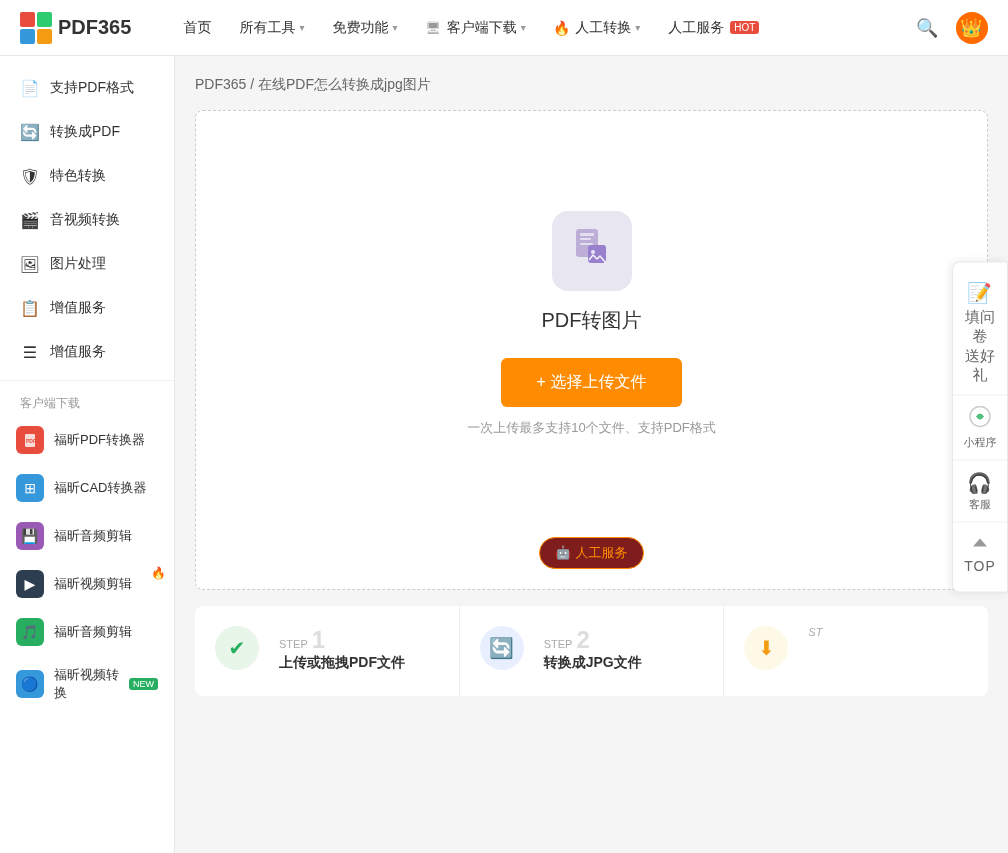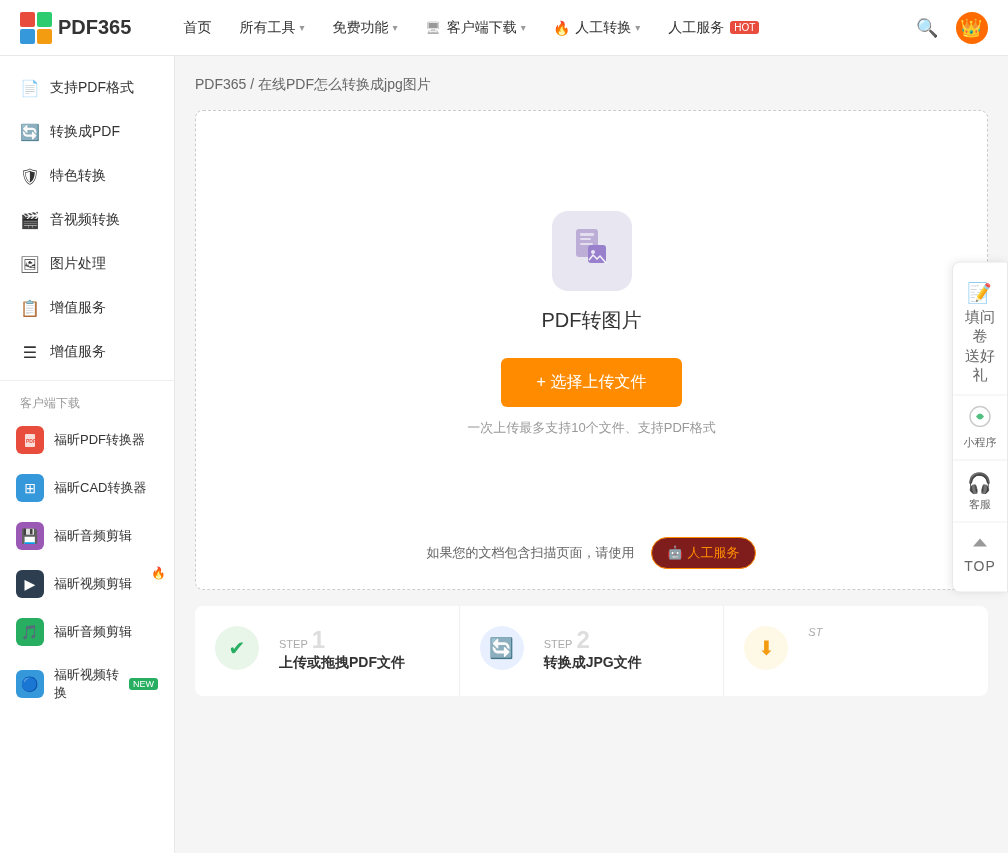--- a/index.html
+++ b/index.html
@@ -468,21 +468,20 @@
             <circle cx="23" cy="27" r="2" fill="white" opacity="0.8"></circle>
             <path d="M19 35 L23 30 L27 34 L30 31 L36 38" stroke="white" stroke-width="1.5" fill="none" opacity="0.9"></path>
           </svg>
         </div>
       </div>
       <div class="pdf-title">PDF转图片</div>
       <button class="upload-btn">+ 选择上传文件</button>
       <div class="upload-hint">一次上传最多支持10个文件、支持PDF格式</div>
 
       <div class="ai-service-row">
-        <span>如果您的文档包含扫描页面，请使用</span>
         <button class="ai-service-btn">🤖 人工服务</button>
       </div>
     </div>
 
     <div class="steps-row">
       <div class="step-item">
         <div class="step-icon-circle" style="background:#e8f5e9; color:#27ae60;">✔</div>
         <div class="step-content">
           <div style="display:flex;align-items:baseline;gap:4px;">
             <span style="font-size:11px;color:#aaa;">STEP</span>

